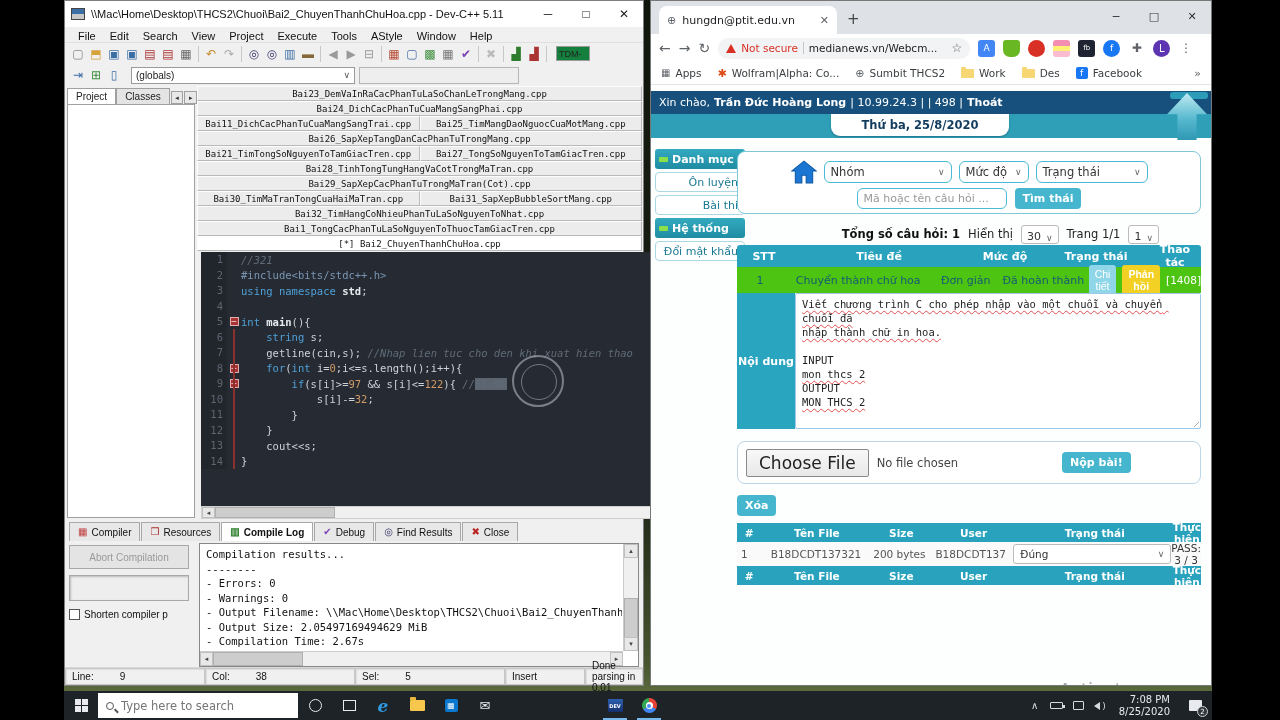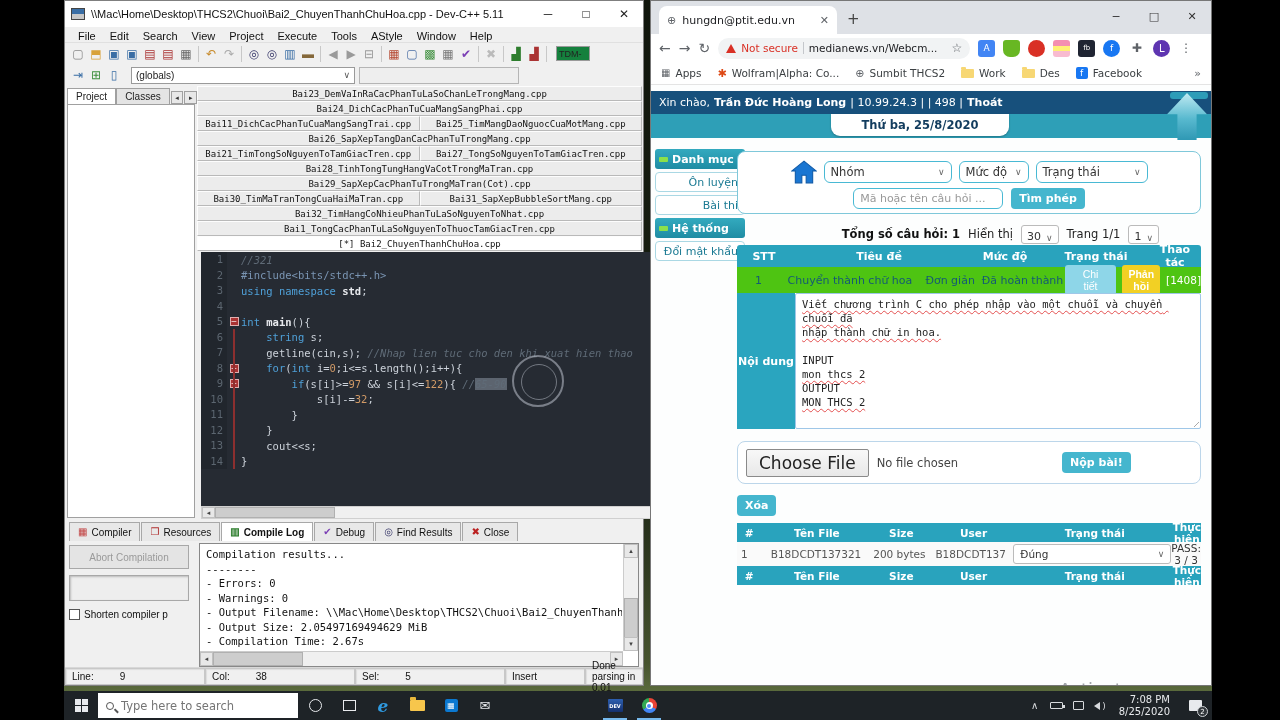--- a/index.html
+++ b/index.html
@@ -186,21 +186,21 @@
   .qtable { position:absolute; left:0; top:100px; width:464px; }
   .qhead { display:flex; height:22px; background:#29a3bd; border-radius:3px 3px 0 0; align-items:center; }
   .qth { color:#fff; font-weight:bold; font-size:11px; text-align:center; }
   .qhead .qth:nth-child(1){width:54px;} .qhead .qth:nth-child(2){width:176px;}
   .qhead .qth:nth-child(3){width:76px;} .qhead .qth:nth-child(4){width:106px;} .qhead .qth:nth-child(5){flex:1;}
   .qrow { display:flex; height:26px; background:#4ec412; align-items:center; font-size:11px; color:#145a75; }
   .qc { text-align:center; }
   .qrow .qc:nth-child(1){width:54px;} .qrow .qc:nth-child(2){width:176px;}
   .qrow .qc:nth-child(3){width:76px;} .qrow .qc:nth-child(4){width:106px;}
   .qactions { flex:1; display:flex; align-items:center; gap:6px; justify-content:center; }
-  .btn-detail { background:#8ed6e8; color:#fff; border:none; border-radius:3px; font-size:10.5px; padding:3px 18px; }
+  .btn-detail { background:#8ed6e8; color:#fff; border:none; border-radius:3px; font-size:10.5px; padding:3px 6px; }
   .btn-feedback { background:#f2d024; color:#fff; border:none; border-radius:3px; font-size:10.5px; font-weight:bold; padding:3px 6px; }
   .qcode { color:#fff; font-size:10.5px; }
   .content-blk { position:absolute; left:0; top:148px; width:464px; height:136px; display:flex; }
   .content-label { width:58px; background:#2aa5bf; color:#fff; font-weight:bold; font-size:11px;
     display:flex; align-items:center; justify-content:center; }
   .content-area { flex:1; background:#fff; border:1px solid #9fc7e8; border-radius:2px; padding:3px 6px; position:relative;
     font-family:"DejaVu Sans Mono",monospace; font-size:10.5px; color:#222; overflow:hidden; }
   .t-line { min-height:14px; line-height:14px; white-space:pre-wrap; }
   .t-line.sp { text-decoration:underline; text-decoration-style:wavy; text-decoration-color:rgba(220,30,30,.75); text-decoration-thickness:1px; text-underline-offset:2px; }
   .resize-grip { position:absolute; right:1px; bottom:1px; width:9px; height:9px;
@@ -612,21 +612,21 @@
               <span>Mức độ</span>
               <span class="fsel-chev">∨</span>
             </span>
             <span class="fselect fs-status">
               <span>Trạng thái</span>
               <span class="fsel-chev">∨</span>
             </span>
           </div>
           <div class="f-row2">
             <input class="q-search" placeholder="Mã hoặc tên câu hỏi ..." style="">
-            <button class="btn-teal">Tìm phép</button>
+            <button class="btn-teal">Tìm thái</button>
           </div>
         </div>
 
         <div class="summary">
           <span class="sum-total">Tổng số câu hỏi: 1</span>
           <span>Hiển thị</span>
           <span class="mini-sel">
             <span>30</span>
             <span class="fsel-chev">∨</span>
           </span>

